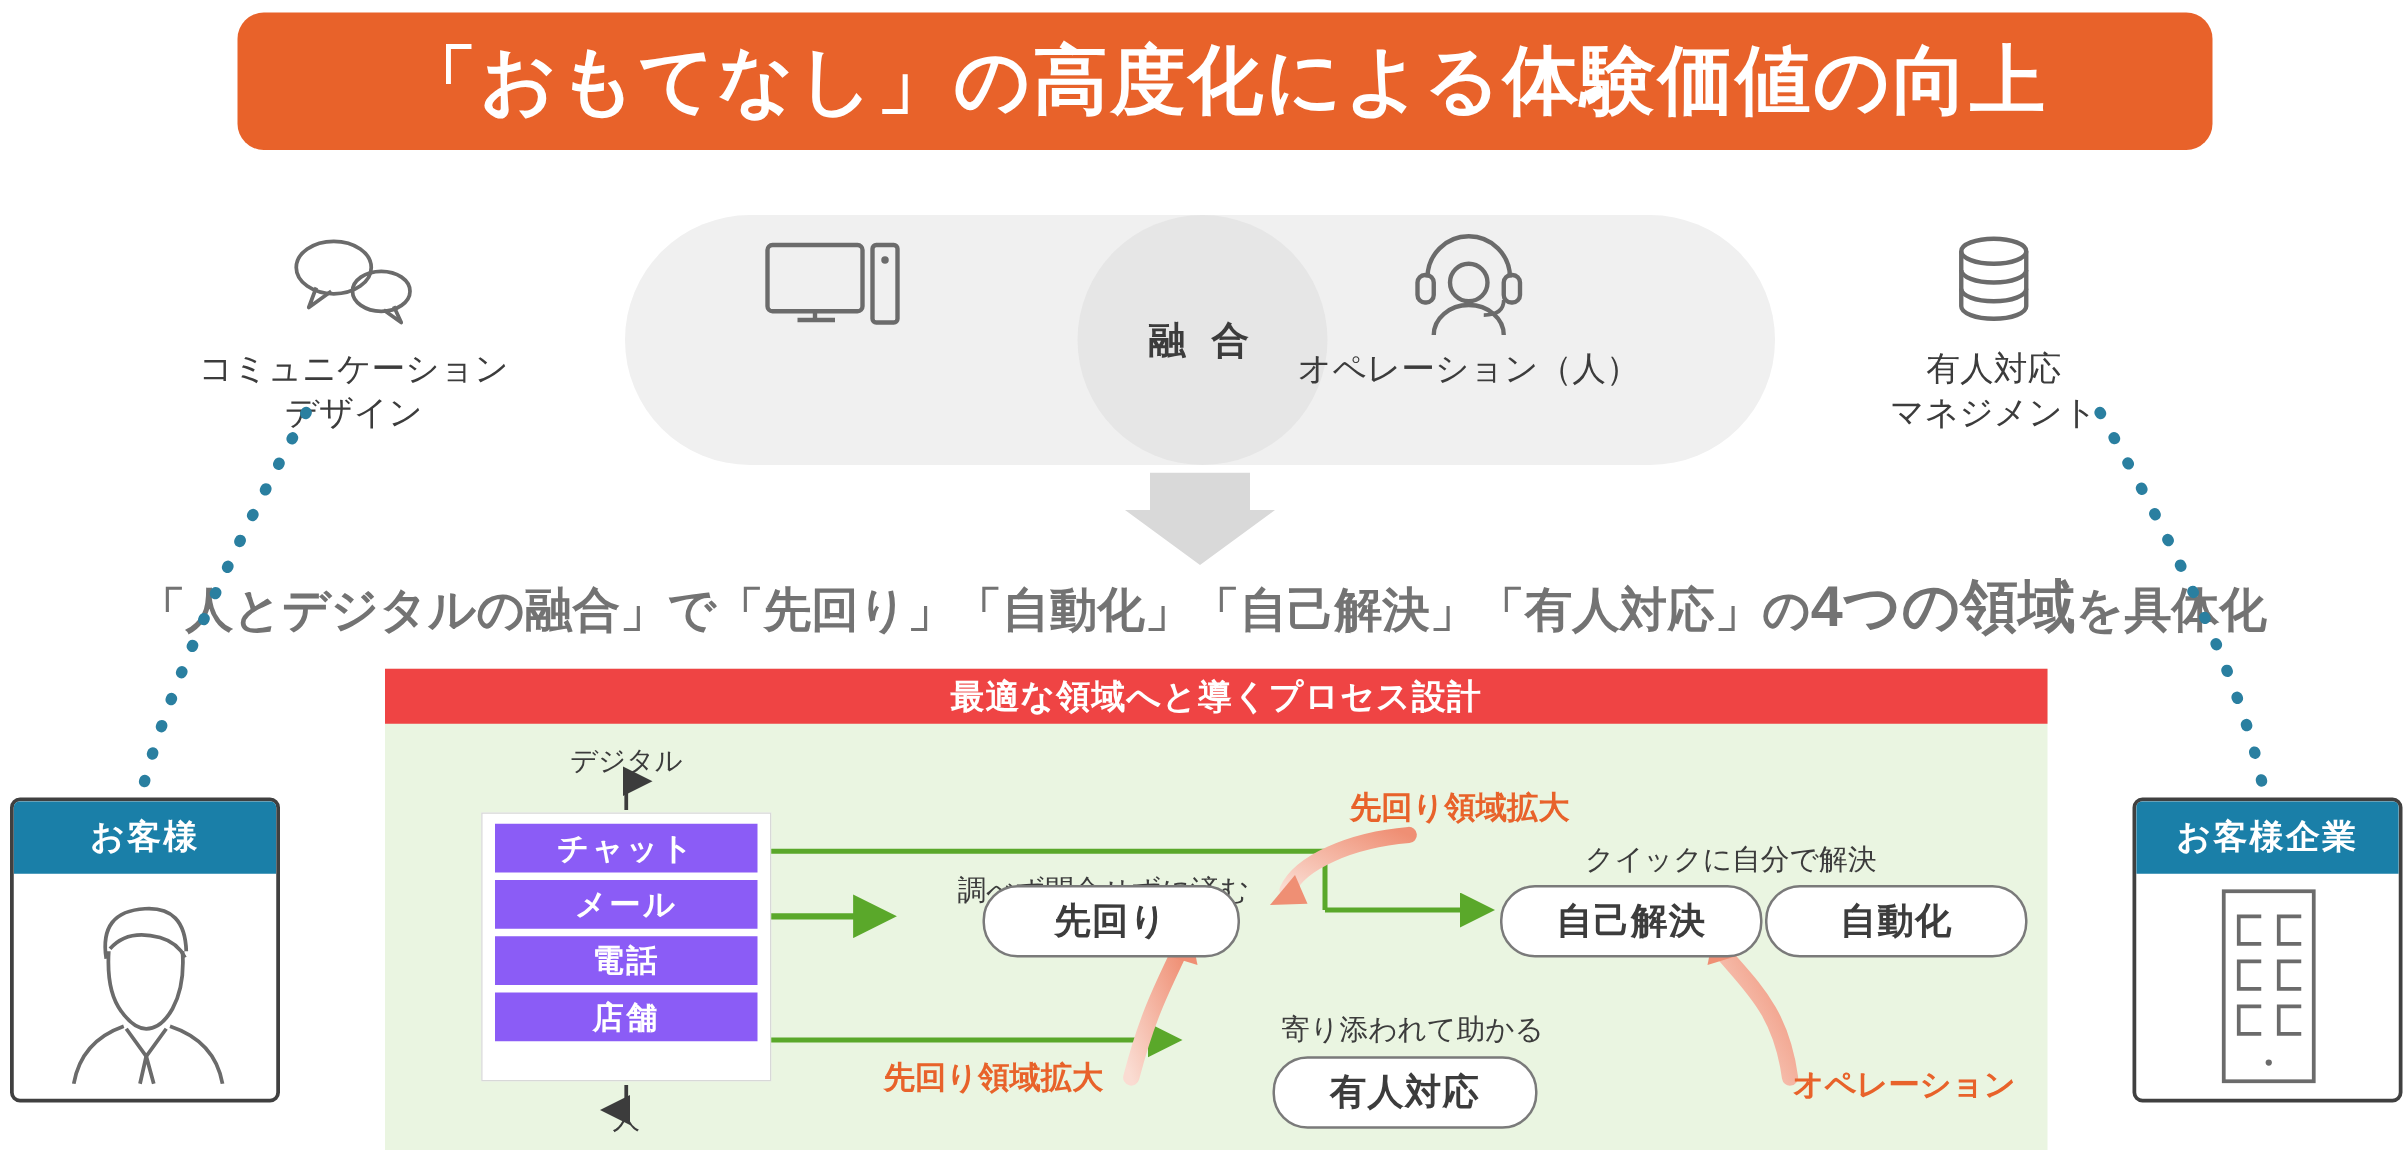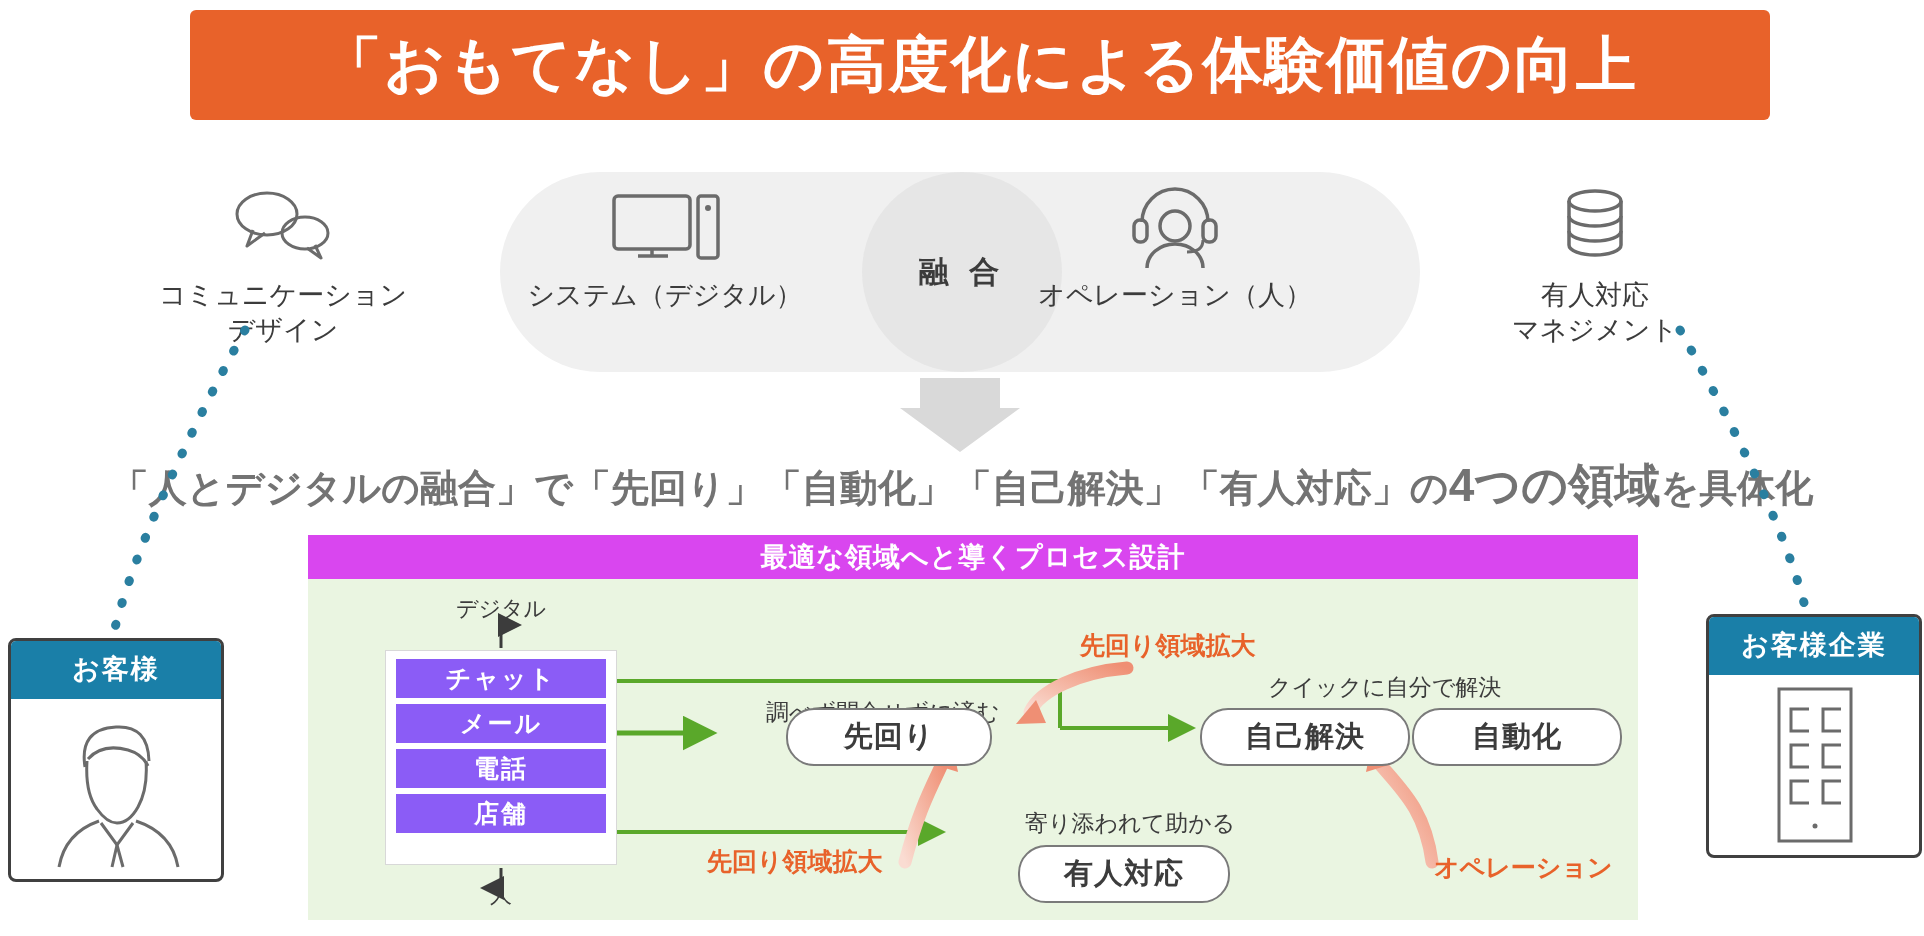--- a/index.html
+++ b/index.html
@@ -17,21 +17,21 @@
   }
 
   
   .title-banner {
     position: absolute;
     left: 190px;
     top: 10px;
     width: 1580px;
     height: 110px;
     background: #e8622a;
-    border-radius: 6px;
+    border-radius: 21px;
     display: flex;
     align-items: center;
     justify-content: center;
   }
   .title-banner .title-text {
     color: #ffffff;
     font-size: 60px;
     font-weight: bold;
     letter-spacing: 2px;
     white-space: nowrap;
@@ -131,21 +131,21 @@
     padding: 10px 0 12px;
     letter-spacing: 2px;
   }
   .side-card .bd {
     height: 180px;
     display: flex;
     align-items: center;
     justify-content: center;
   }
   #card-customer { left: 8px;   top: 638px; }
-  #card-company  { left: 1706px; top: 614px; }
+  #card-company  { left: 1706px; top: 638px; }
 
   
   .dots-svg {
     position: absolute;
     left: 0;
     top: 0;
     width: 1924px;
     height: 936px;
     pointer-events: none;
   }
@@ -154,21 +154,21 @@
   .green-panel {
     position: absolute;
     left: 308px;
     top: 535px;
     width: 1330px;
     height: 385px;
     background: #eaf5e1;
   }
   .green-panel .gp-head {
     height: 44px;
-    background: #d946ef;
+    background: #ef4444;
     color: #ffffff;
     font-size: 27px;
     font-weight: bold;
     display: flex;
     align-items: center;
     justify-content: center;
     letter-spacing: 1px;
   }
 
   
@@ -285,21 +285,20 @@
 <div class="top-item" id="item-system">
   <div class="ic">
     <svg width="130" height="84" viewBox="0 0 130 84">
       <rect x="14" y="12" width="76" height="53" rx="4" fill="none" stroke="#6b6b6b" stroke-width="3.5"></rect>
       <line x1="38" y1="72" x2="68" y2="72" stroke="#6b6b6b" stroke-width="3.5"></line>
       <line x1="52" y1="65" x2="52" y2="72" stroke="#6b6b6b" stroke-width="3.5"></line>
       <rect x="98" y="12" width="20" height="62" rx="3" fill="none" stroke="#6b6b6b" stroke-width="3.5"></rect>
       <circle cx="108" cy="24" r="3" fill="#6b6b6b"></circle>
     </svg>
   </div>
-  <div class="lbl">システム（デジタル）</div>
 </div>
 
 <div class="top-item" id="item-oper">
   <div class="ic">
     <svg width="110" height="88" viewBox="0 0 110 88">
       <path d="M22 40 a33 33 0 0 1 66 0" fill="none" stroke="#6b6b6b" stroke-width="3.5"></path>
       <rect x="14" y="38" width="13" height="22" rx="6" fill="none" stroke="#6b6b6b" stroke-width="3.5"></rect>
       <rect x="83" y="38" width="13" height="22" rx="6" fill="none" stroke="#6b6b6b" stroke-width="3.5"></rect>
       <circle cx="55" cy="44" r="15" fill="none" stroke="#6b6b6b" stroke-width="3.5"></circle>
       <path d="M27 86 a28 24 0 0 1 56 0" fill="none" stroke="#6b6b6b" stroke-width="3.5"></path>

